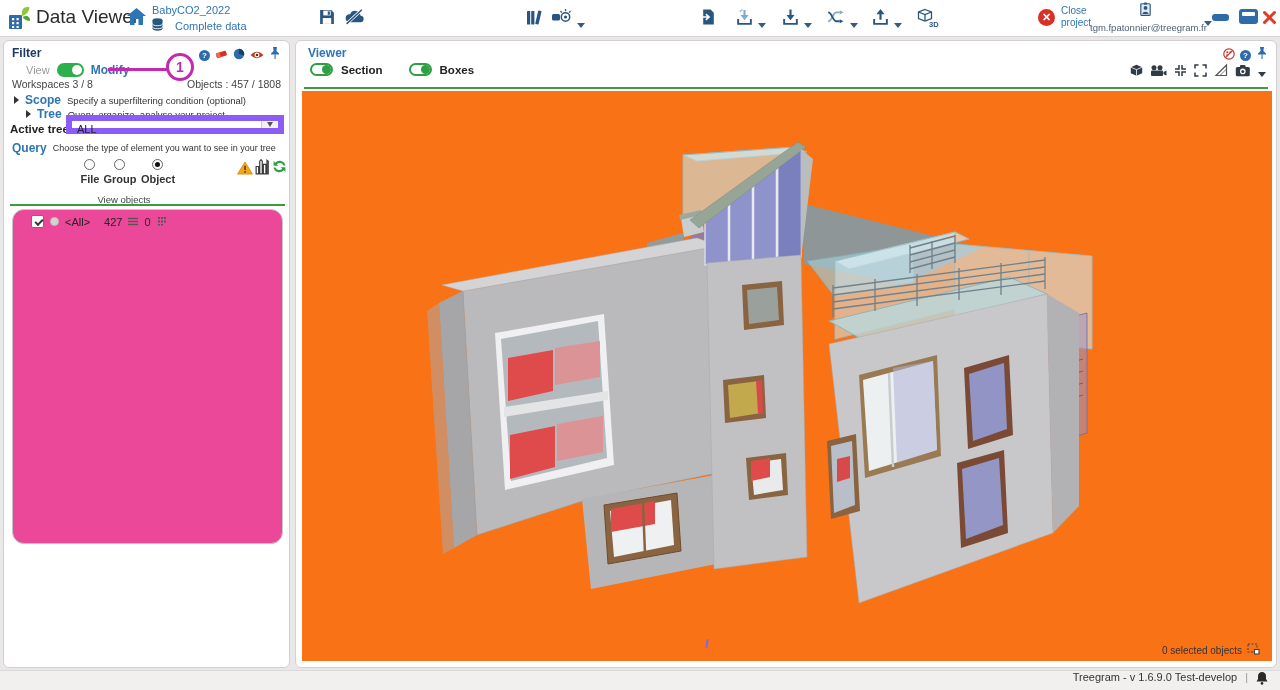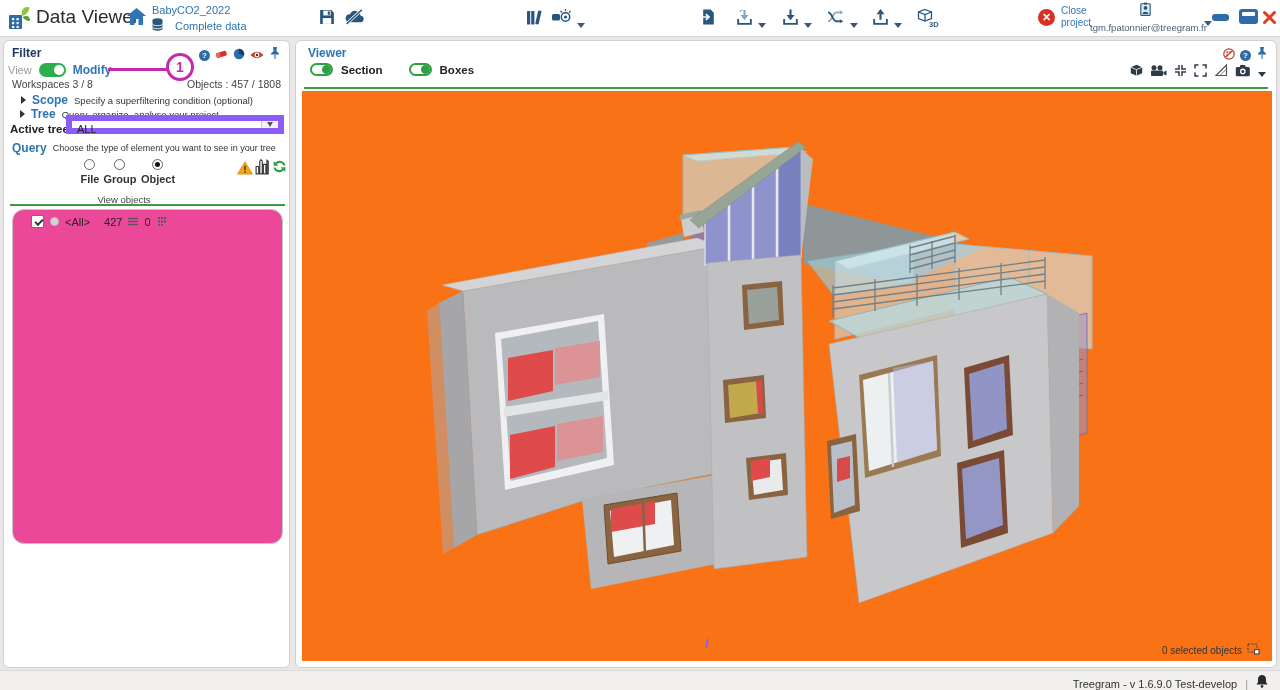--- a/index.html
+++ b/index.html
@@ -91,21 +91,21 @@
   #green-line-v { position:absolute; left:8px; top:46px; width:964px; height:2px; background:#3c9b3c; }
   #v-canvas { position:absolute; left:6px; top:50px; width:970px; height:570px; background:#f97316; cursor:grab;}
   #building-svg { position:absolute; left:120px; top:45px; }
   #cursor-mark { position:absolute; left:404px; top:548px; width:2px; height:9px;
     background:#7b68ee; transform:rotate(8deg); }
   #sel-objects { position:absolute; right:12px; bottom:4px; display:flex; align-items:center;
     gap:5px; font-size:10px; color:#333; }
 
   
   #statusbar { position:absolute; left:0; top:670px; width:1280px; height:20px;
-    background:#f2f0ee; border-top:1px solid #dcdad8; display:flex; align-items:flex-end;
+    background:#f2f0ee; border-top:1px solid #dcdad8; display:flex; align-items:flex-start;
     justify-content:flex-end; gap:8px; padding-right:12px; font-size:11px; color:#333; }
 </style>
 </head>
 <body>
 
 <div id="topbar">
   <span id="logo" class="abs">
     <svg width="26" height="27" viewBox="0 0 26 27">
       <rect x="3" y="10" width="13" height="14" rx="1" fill="#2d6ca8"></rect>
       <path fill="#fff" d="M6 13h2.2v2.2H6zM10.5 13h2.2v2.2h-2.2zM6 17h2.2v2.2H6zM10.5 17h2.2v2.2h-2.2zM6 21h2.2v2H6zM10.5 21h2.2v2h-2.2z"></path>
@@ -270,39 +270,39 @@
       </svg></span>
     <span>
       <svg width="12" height="14" viewBox="0 0 12 14">
           <g fill="#2d6ca8">
         <path d="M4 1 h4 l-.6 4 2.6 2.5 v1 H2 v-1 L4.6 5 Z"></path>
         <rect x="5.5" y="8.5" width="1.1" height="4.5"></rect>
           </g>
       </svg></span>
   </div>
 
-  <div class="frow" style="top:22px;display:flex;align-items:center;gap:7px;padding-left:4px">
+  <div class="frow" style="top:22px;display:flex;align-items:center;gap:7px;padding-left:22px">
     <span style="font-size:11px;color:#9a9a9a">View</span>
     <span class="toggle-on"></span>
     <span style="font-size:12px;font-weight:bold" class="bluetxt">Modify</span>
   </div>
   <div id="anno-line"></div>
   <div id="anno-circle">1</div>
 
   <div class="frow" style="top:37px;padding:0 8px;display:flex;justify-content:space-between">
     <span style="font-size:10.5px;color:#444">Workspaces 3 / 8</span>
     <span style="font-size:10.5px;color:#444">Objects : 457 / 1808</span>
   </div>
 
-  <div class="frow" style="top:52px;padding-left:17px;display:flex;align-items:center;gap:6px">
+  <div class="frow" style="top:52px;padding-left:10px;display:flex;align-items:center;gap:6px">
     <span class="exp"></span>
     <span class="ptitle bluetxt">Scope</span>
     <span class="small">Specify a superfiltering condition (optional)</span>
   </div>
-  <div class="frow" style="top:66px;padding-left:16px;display:flex;align-items:center;gap:6px">
+  <div class="frow" style="top:66px;padding-left:22px;display:flex;align-items:center;gap:6px">
     <span class="exp"></span>
     <span class="ptitle bluetxt">Tree</span>
     <span class="small">Query, organize, analyse your project</span>
   </div>
 
   <div class="frow" style="top:78px;padding-left:6px">
     <span style="font-size:11.5px;font-weight:bold;color:#222">Active tree</span>
   </div>
   <div class="selectbox">
     <span class="val">ALL</span>

